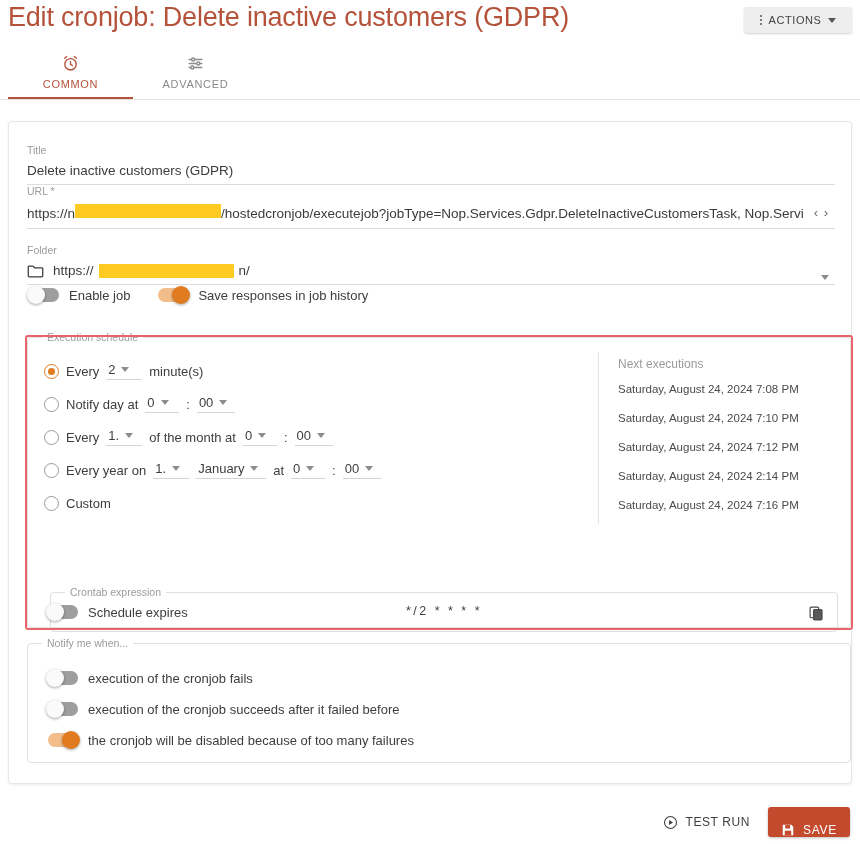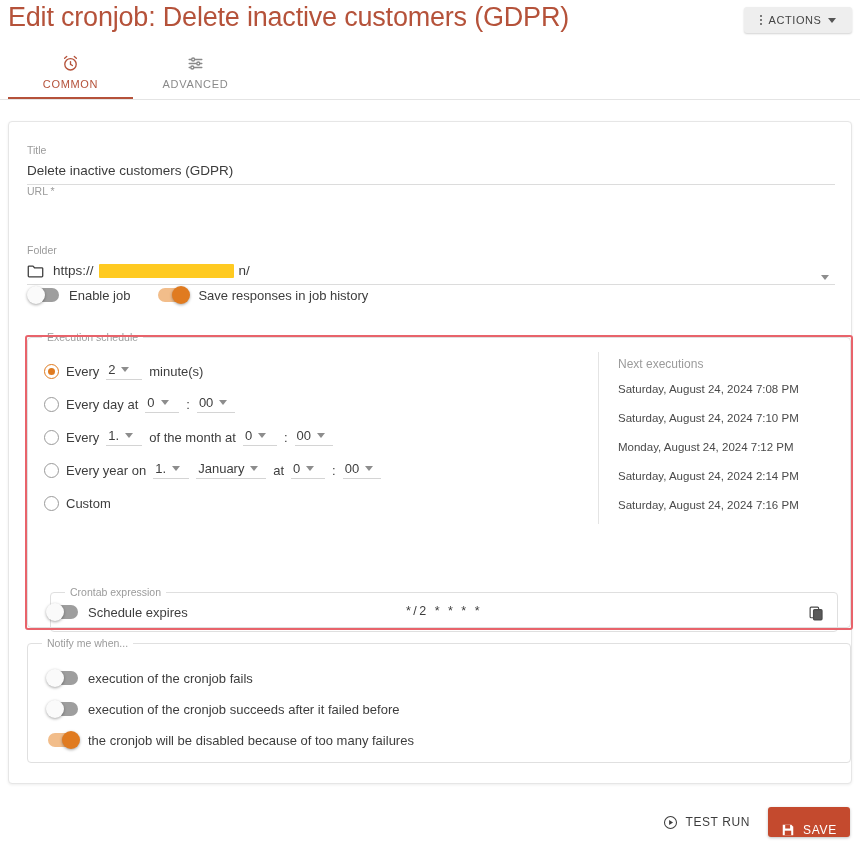--- a/index.html
+++ b/index.html
@@ -213,20 +213,24 @@
 
   <div class="card">
 
     <div class="field" style="left:18px; top:22px; width:808px;">
       <div class="field-label">Title</div>
       <div class="field-value underline" style="margin-top:7px; padding-bottom:6px;">Delete inactive customers (GDPR)</div>
     </div>
 
     <div class="field" style="left:18px; top:63px; width:808px;">
       <div class="field-label">URL *</div>
+      <div class="underline" style="margin-top:7px; padding-bottom:6px; position:relative; white-space:nowrap; overflow:hidden;">
+        <span class="field-value">https://n</span><span class="redact" style="width:146px; height:14px;">&nbsp;</span><span class="field-value">/hostedcronjob/executejob?jobType=Nop.Services.Gdpr.DeleteInactiveCustomersTask, Nop.Servi</span>
+        <span class="urlnav">‹ ›</span>
+      </div>
     </div>
 
     <div class="field" style="left:18px; top:122px; width:808px;">
       <div class="field-label">Folder</div>
       <div class="underline" style="margin-top:7px; padding-bottom:6px; position:relative; display:flex; align-items:center; gap:9px;">
         <span style="display:flex;">
           <svg width="17" height="14" viewBox="0 0 20 16" fill="none" stroke="#3d3d3d" stroke-width="1.5" stroke-linejoin="round">
             <path d="M1.5 14V3.2a1 1 0 0 1 1-1h4.6l1.7 2h8.7a1 1 0 0 1 1 1V14a1 1 0 0 1-1 1H2.5a1 1 0 0 1-1-1z"></path>
           </svg>
         </span>
@@ -262,21 +266,21 @@
           <span>Every</span>
           <span class="sel" style="min-width:36px;">
             <span class="sel-val">2</span>
             <span class="tri"></span>
           </span>
           <span>minute(s)</span>
         </div>
 
         <div class="sched-row">
           <span class="radio"></span>
-          <span>Every day at</span>
+          <span>Notify day at</span>
           <span class="sel" style="min-width:34px;">
             <span class="sel-val">0</span>
             <span class="tri"></span>
           </span>
           <span class="colon">:</span>
           <span class="sel" style="min-width:38px;">
             <span class="sel-val">00</span>
             <span class="tri"></span>
           </span>
         </div>
@@ -328,21 +332,21 @@
           <span>Custom</span>
         </div>
       </div>
 
       <div class="vdiv"></div>
 
       <div class="nexec">
         <div class="nexec-title">Next executions</div>
         <div class="nexec-item">Saturday, August 24, 2024 7:08 PM</div>
         <div class="nexec-item">Saturday, August 24, 2024 7:10 PM</div>
-        <div class="nexec-item">Monday, August 24, 2024 7:12 PM</div>
+        <div class="nexec-item">Saturday, August 24, 2024 7:12 PM</div>
         <div class="nexec-item">Saturday, August 24, 2024 2:14 PM</div>
         <div class="nexec-item">Saturday, August 24, 2024 7:16 PM</div>
       </div>
 
       <div class="crontab-box">
         <div class="fs-legend">Crontab expression</div>
         <div class="crontab-val">*/2 * * * *</div>
         <div class="copy-btn">
           <svg width="17" height="17" viewBox="0 0 20 20" fill="none" stroke="#4a4a4a" stroke-width="1.4">
             <rect x="2.5" y="2.5" width="10" height="12.5" rx="1.2" fill="#fff"></rect>

